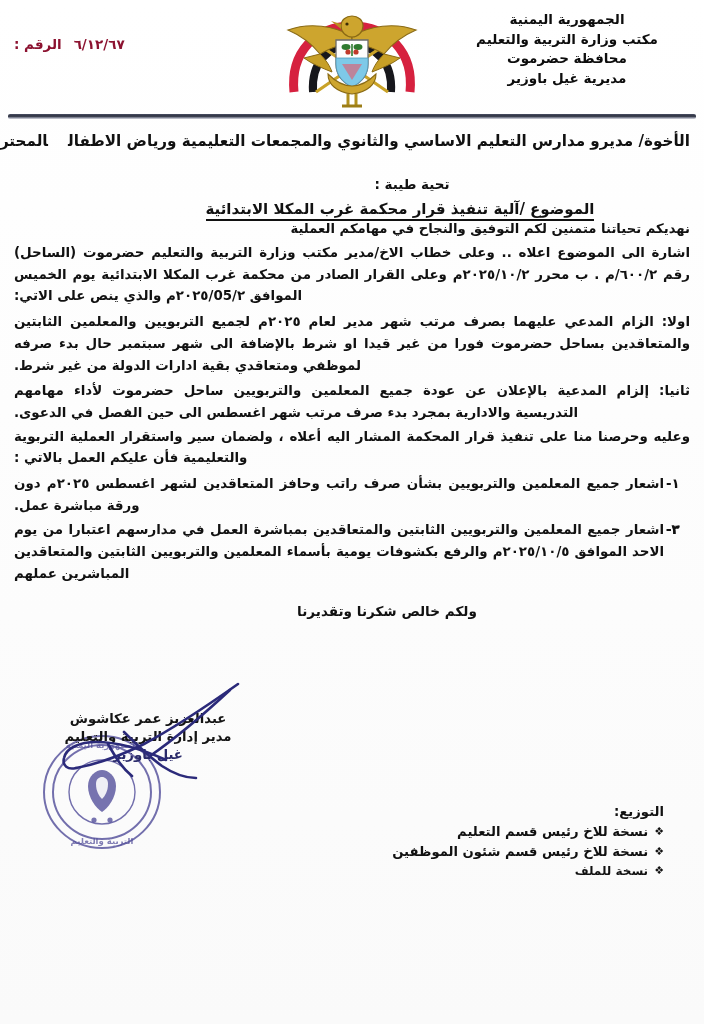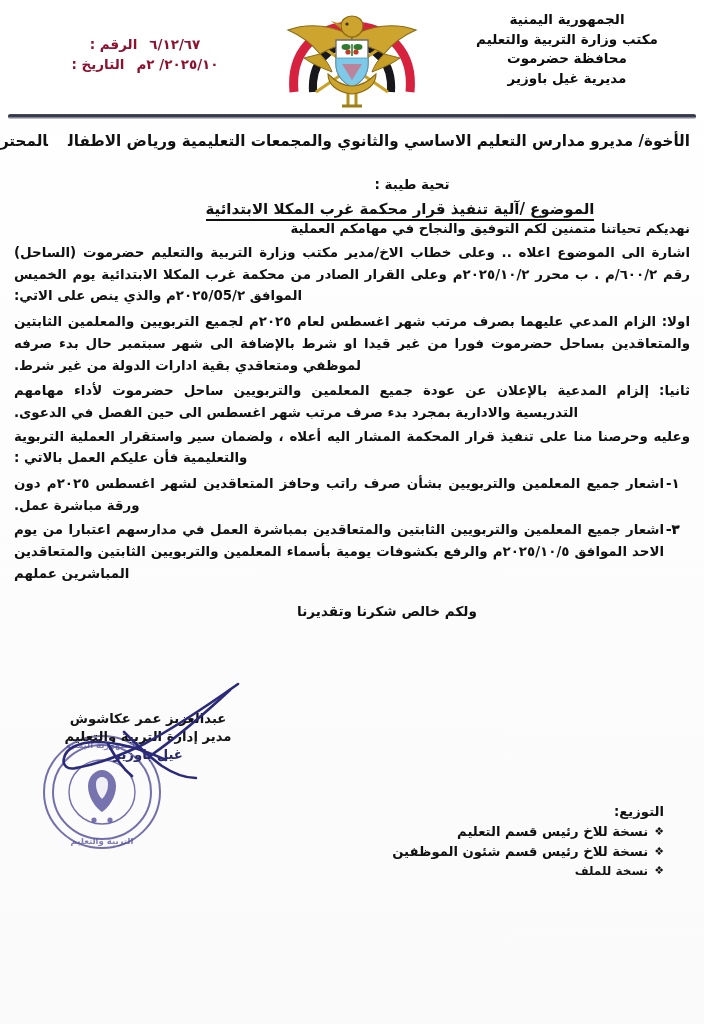--- a/index.html
+++ b/index.html
@@ -49,24 +49,23 @@
     width: 238px;
     text-align: left;
     line-height: 1.5;
     font-size: 13.5px;
     font-weight: bold;
     color: #8c1230;
   }
   .hdr-left .row {
     display: flex;
     flex-direction: row-reverse;
-    justify-content: center;
+    justify-content: flex-start;
     gap: 12px;
     white-space: nowrap;
-    margin-left: 24px;
   }
   .hdr-left .lbl { color: #8c1230; }
   .hdr-left .val { color: #8c1230; }
 
   
   .emblem {
     position: absolute;
     top: 6px;
     left: 50%;
     transform: translateX(-50%);
@@ -275,24 +274,20 @@
         <path d="M80 88 L80 100 M88 88 L88 100" stroke="#b08f1d" stroke-width="3"></path>
         <path d="M74 100 L94 100" stroke="#9c7d16" stroke-width="3"></path>
       </svg>
     </div>
 
     <div class="hdr-left">
       <div class="row">
         <span class="lbl">الرقم :</span>
         <span class="val">٦/١٢/٦٧</span>
       </div>
-      <div class="row">
-        <span class="lbl">التاريخ :</span>
-        <span class="val">٢٠٢٥/١٠/ ٢م</span>
-      </div>
     </div>
   </div>
 
   <div class="divider"></div>
 
   <div class="body">
 
     <div class="addressee">
       <span>الأخوة/ مديرو مدارس التعليم الاساسي والثانوي والمجمعات التعليمية ورياض الاطفال</span><span class="resp">المحترمون</span>
     </div>
@@ -300,21 +295,21 @@
     <div class="greeting">تحية طيبة :</div>
 
     <div class="subject">
       <span>الموضوع /آلية تنفيذ قرار محكمة غرب المكلا الابتدائية</span>
     </div>
 
     <div class="subline">نهديكم تحياتنا متمنين لكم التوفيق والنجاح في مهامكم العملية</div>
 
     <p class="para">اشارة الى الموضوع اعلاه .. وعلى خطاب الاخ/مدير مكتب وزارة التربية والتعليم حضرموت (الساحل) رقم ٦٠٠/٢/م . ب  محرر ٢٠٢٥/١٠/٢م وعلى القرار الصادر من محكمة غرب المكلا الابتدائية يوم الخميس الموافق ٢٠٢٥/05/٢م والذي ينص على الاتي:</p>
 
-    <p class="para">اولا: الزام المدعي عليهما بصرف مرتب شهر اغسطس لعام ٢٠٢٥م لجميع التربويين والمعلمين الثابتين والمتعاقدين بساحل حضرموت فورا من غير قيدا او شرط بالإضافة الى شهر سبتمبر حال بدء صرفه لموظفي ومتعاقدي بقية ادارات الدولة من غير شرط.</p>
+    <p class="para">اولا: الزام المدعي عليهما بصرف مرتب شهر مدير لعام ٢٠٢٥م لجميع التربويين والمعلمين الثابتين والمتعاقدين بساحل حضرموت فورا من غير قيدا او شرط بالإضافة الى شهر سبتمبر حال بدء صرفه لموظفي ومتعاقدي بقية ادارات الدولة من غير شرط.</p>
 
     <p class="para tight">ثانيا: إلزام المدعية بالإعلان عن عودة جميع المعلمين والتربويين ساحل حضرموت لأداء مهامهم التدريسية والادارية بمجرد بدء صرف مرتب شهر اغسطس الى حين الفصل في الدعوى.</p>
 
     <p class="para">وعليه وحرصنا منا على تنفيذ قرار المحكمة المشار اليه أعلاه ، ولضمان سير واستقرار العملية التربوية والتعليمية فأن عليكم العمل بالاتي :</p>
 
     <ol class="items">
       <li>
         <span class="num">١-</span>
         <span>اشعار جميع المعلمين والتربويين بشأن صرف راتب وحافز المتعاقدين لشهر اغسطس ٢٠٢٥م دون ورقة مباشرة عمل.</span>
       </li>

